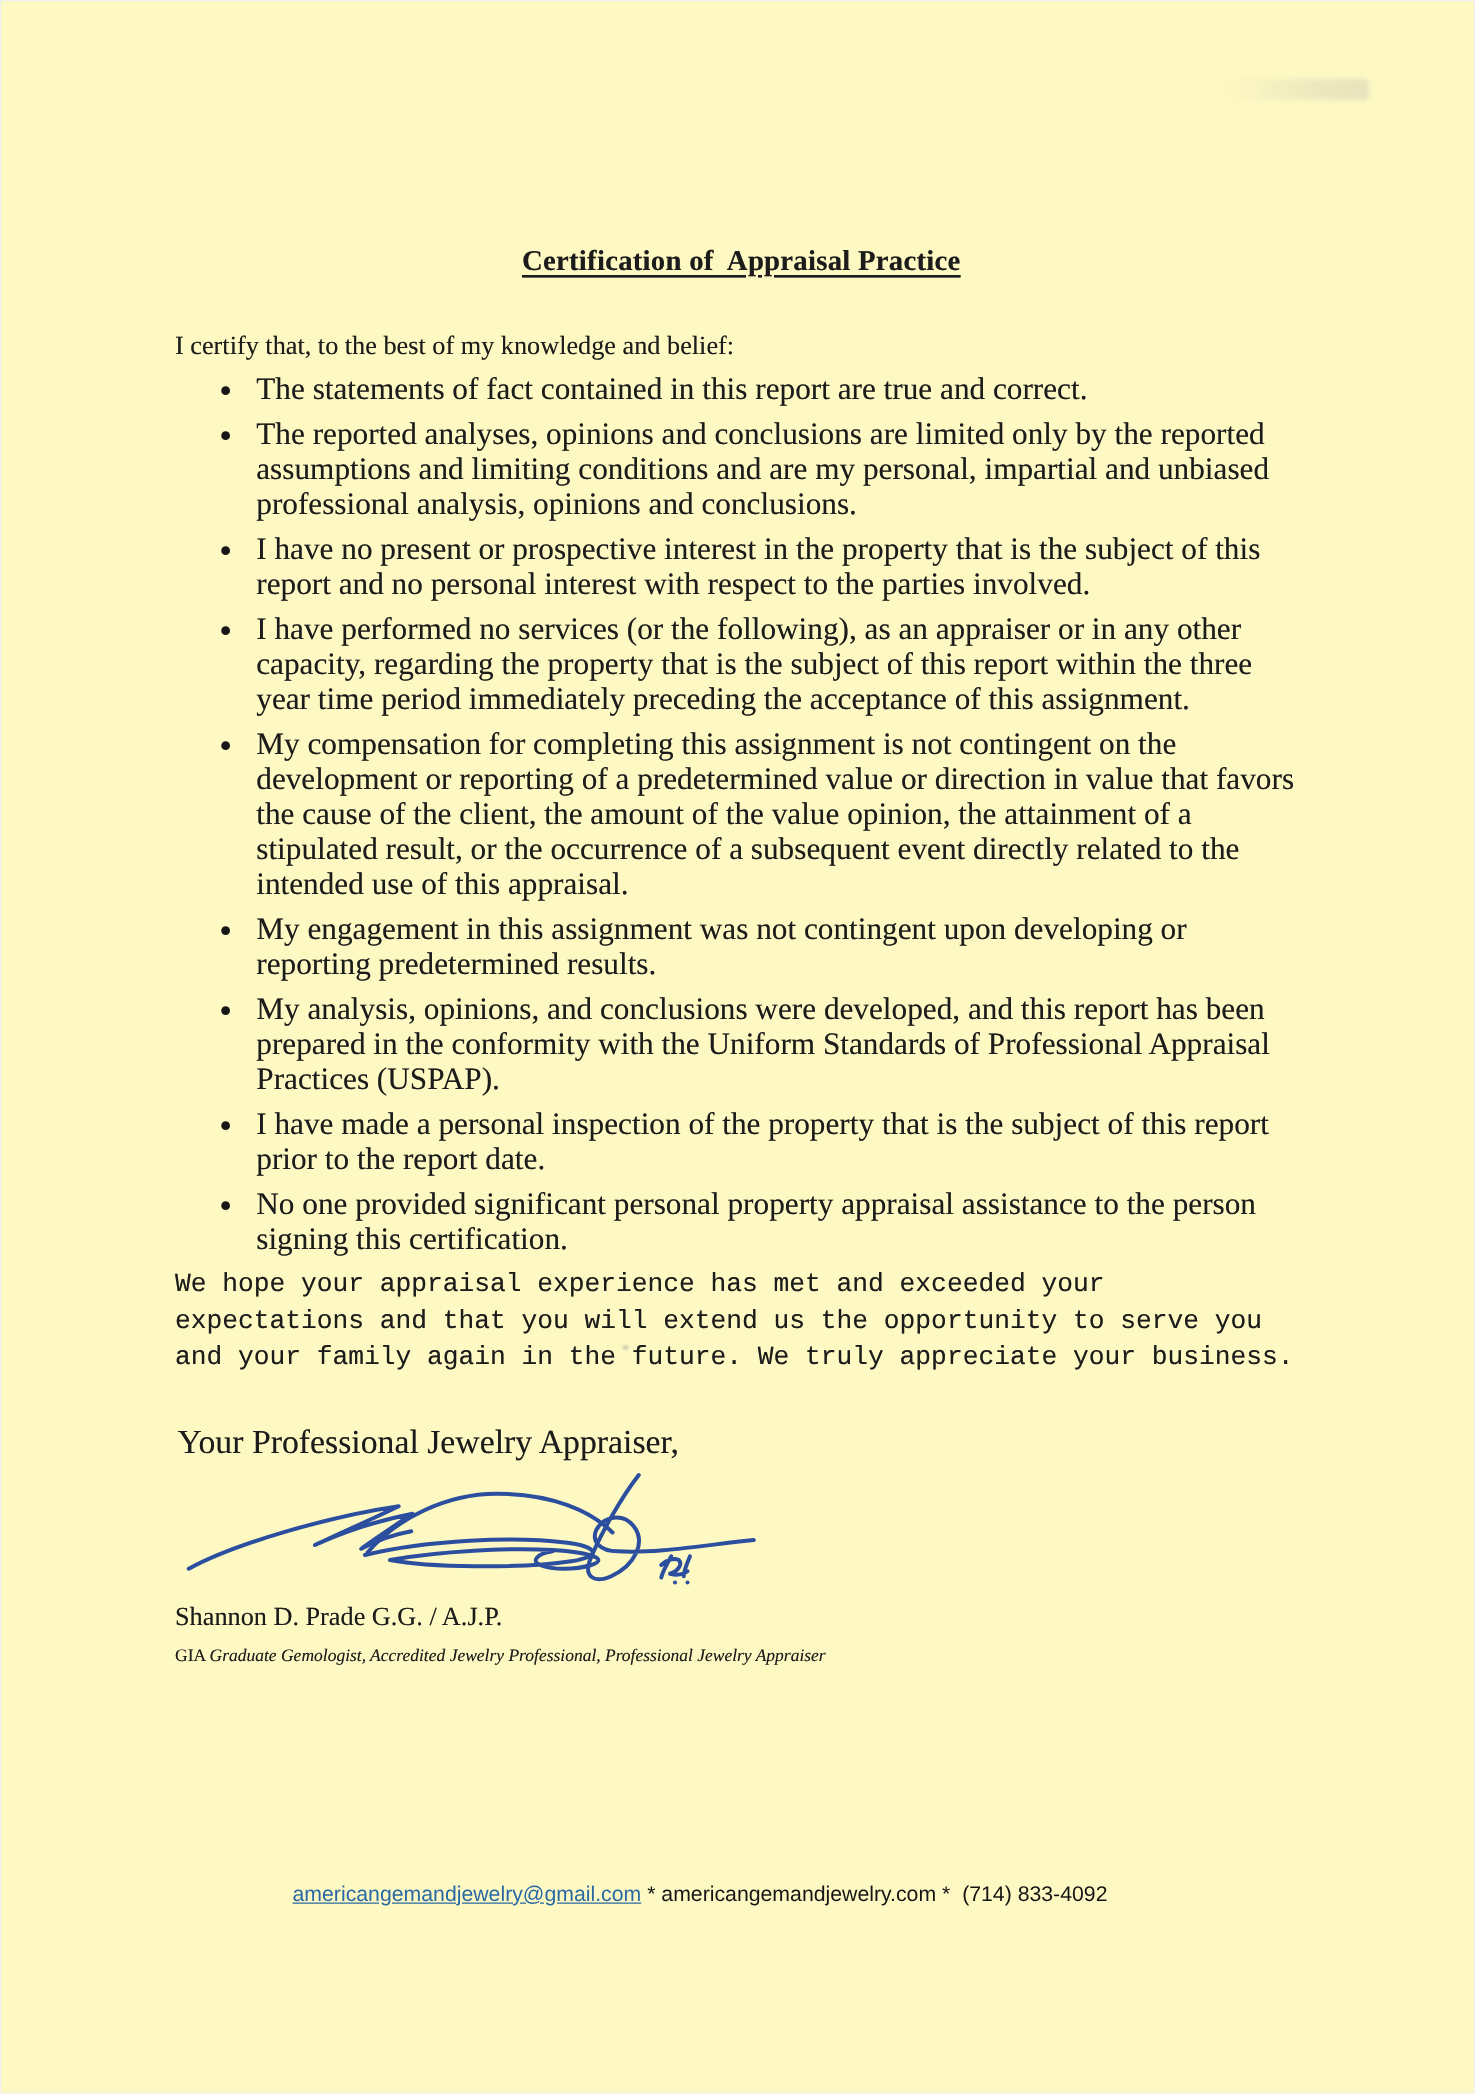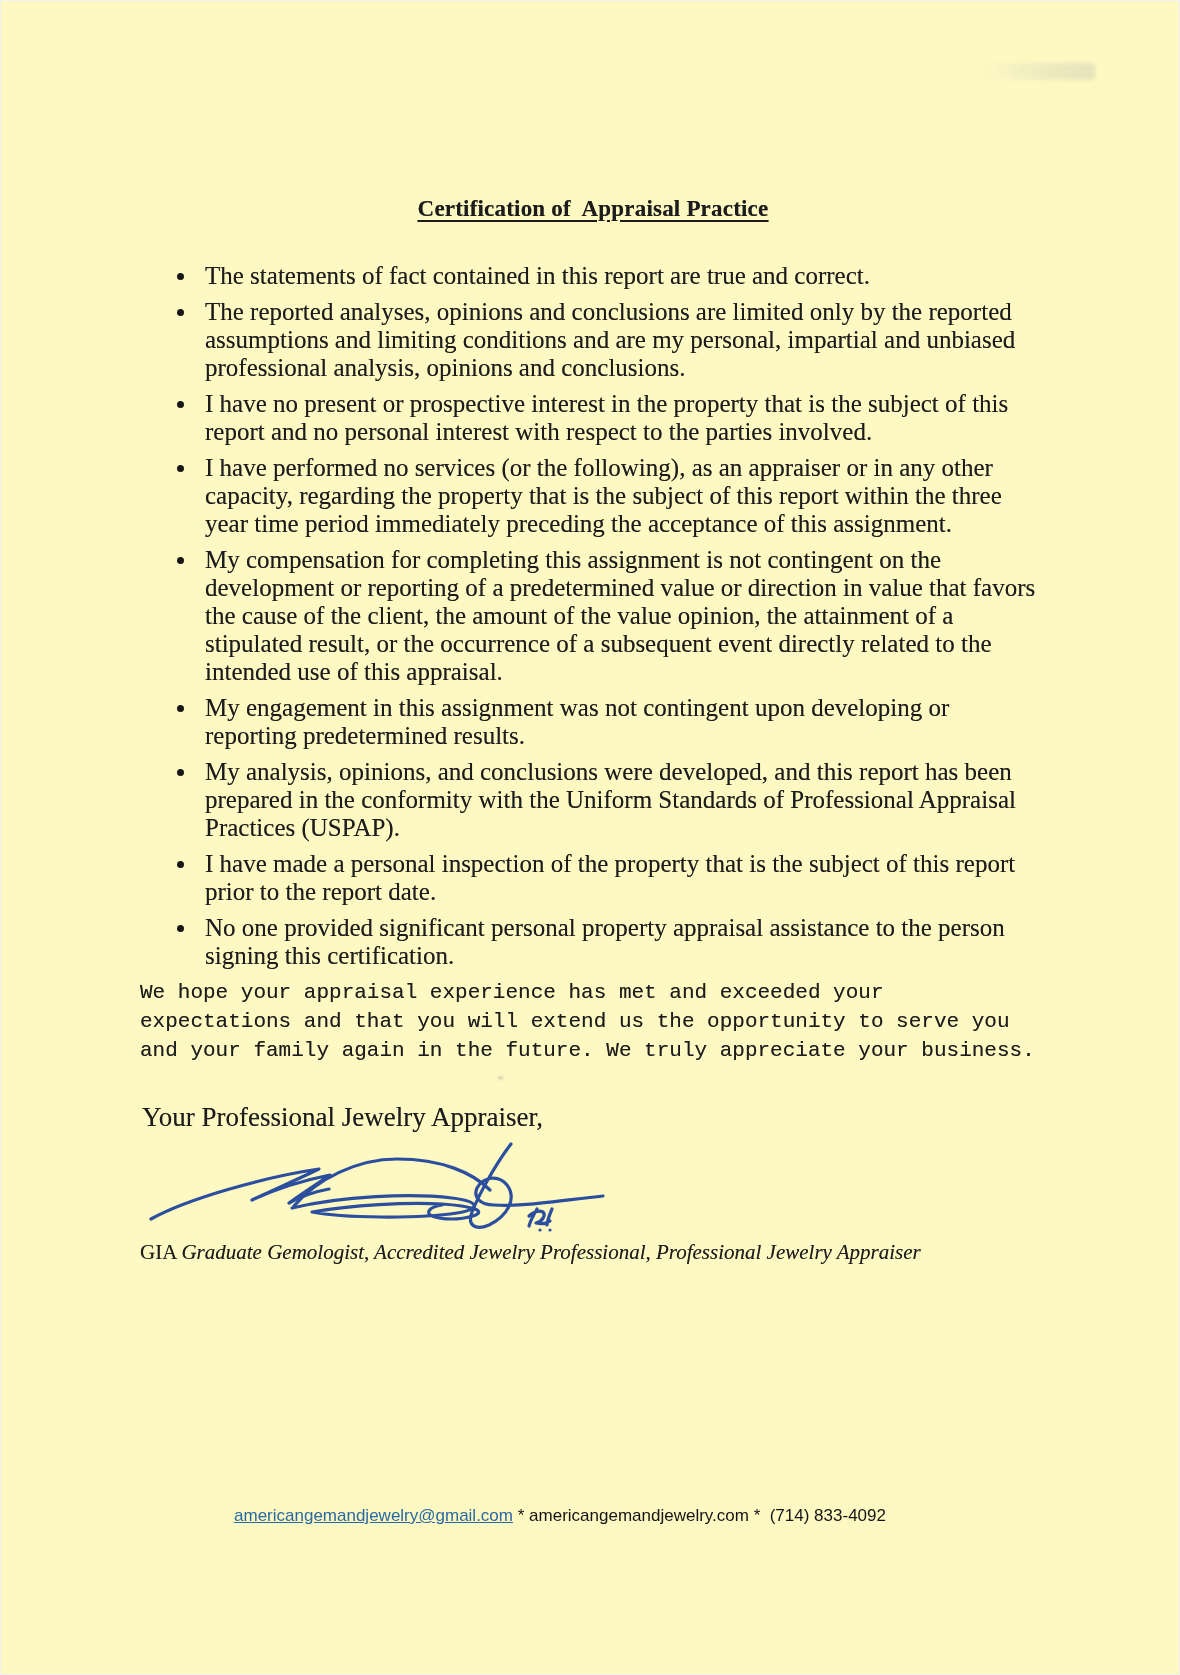--- a/index.html
+++ b/index.html
@@ -41,21 +41,21 @@
   }
   .li-text { flex:1; }
 
   .closing { margin:0; font-size:21px; line-height:29px; text-shadow:0 0 0.4px rgba(0,0,0,0.45);font-family:Liberation Mono, monospace; }
   .signoff { margin:38px 0 0 2px; font-size:27px; line-height:28px; text-shadow:0 0 0.4px rgba(0,0,0,0.45); }
 
   .sig-wrap { margin:6px 0 0 2px; width:470px; height:96px; }
   .sig-wrap svg { display:block; }
 
   .signer { margin:10px 0 0 0; font-size:21px; line-height:28px; text-shadow:0 0 0.4px rgba(0,0,0,0.45); }
-  .credentials { margin:5px 0 0 0; font-size:21px; line-height:28px; white-space:pre-wrap; text-shadow:0 0 0.4px rgba(0,0,0,0.45); }
+  .credentials { margin:5px 0 0 0; font-size:14px; line-height:28px; white-space:pre-wrap; text-shadow:0 0 0.4px rgba(0,0,0,0.45); }
   .credentials em { font-style:italic; }
 
   .footer {
     position:absolute; left:0; top:1506px; width:100%;
     text-align:center;
     font-family:"Liberation Sans", sans-serif;
     font-size:17px; color:#141414;
     white-space:pre-wrap;
     transform:translateX(-30px);
   }
@@ -77,20 +77,21 @@
 
 <div class="page">
 
   <div class="artifact-topright"></div>
   <div class="speck"></div>
 
   <div class="content">
 
     <h1 class="doc-title">Certification of  Appraisal Practice</h1>
 
+    <p class="intro">I certify that, to the best of my knowledge and belief:</p>
 
     <ul class="cert-list">
       <li>
         <span class="dot"></span>
         <span class="li-text">The statements of fact contained in this report are true and correct.</span>
       </li>
       <li>
         <span class="dot"></span>
         <span class="li-text">The reported analyses, opinions and conclusions are limited only by the reported assumptions and limiting conditions and are my personal, impartial and unbiased professional analysis, opinions and conclusions.</span>
       </li>
@@ -135,20 +136,21 @@
           <path d="M152,69 C175,42 215,22 255,22 C300,22 331,36 348,53"></path>
           <path d="M150,71 C200,59 270,56 310,61 C336,64 341,72 315,76 C275,82 200,81 170,75 C210,68 265,65 300,67 C330,69 346,74 331,79 C318,83 300,83 290,79 C283,76 287,70 300,68"></path>
           <path d="M369,7 C355,25 338,55 330,75 C325,88 333,94 347,88 C366,79 375,61 365,48 C356,37 341,40 335,51 C331,60 338,68 352,68 C383,70 422,63 461,59"></path>
           <path d="M395,72 C391,79 388,85 387,89 M387,79 C391,75 397,73 401,75 C404,78 401,84 394,86 C398,87 404,87 408,84 M410,72 C407,79 405,85 405,88"></path>
         </g>
         <circle cx="398" cy="93" r="1.6" fill="#2b4f9e"></circle>
         <circle cx="408" cy="93" r="1.6" fill="#2b4f9e"></circle>
       </svg>
     </div>
 
+    <p class="signer">Shannon D. Prade G.G. / A.J.P.</p>
 
     <p class="credentials"><span>GIA </span><em>Graduate Gemologist, Accredited Jewelry Professional, Professional Jewelry Appraiser</em></p>
 
   </div>
 
   <div class="footer"><a href="#">americangemandjewelry@gmail.com</a><span> * </span><span>americangemandjewelry.com</span><span> *  </span><span>(714) 833-4092</span></div>
 
 </div>
 
 </body></html>

